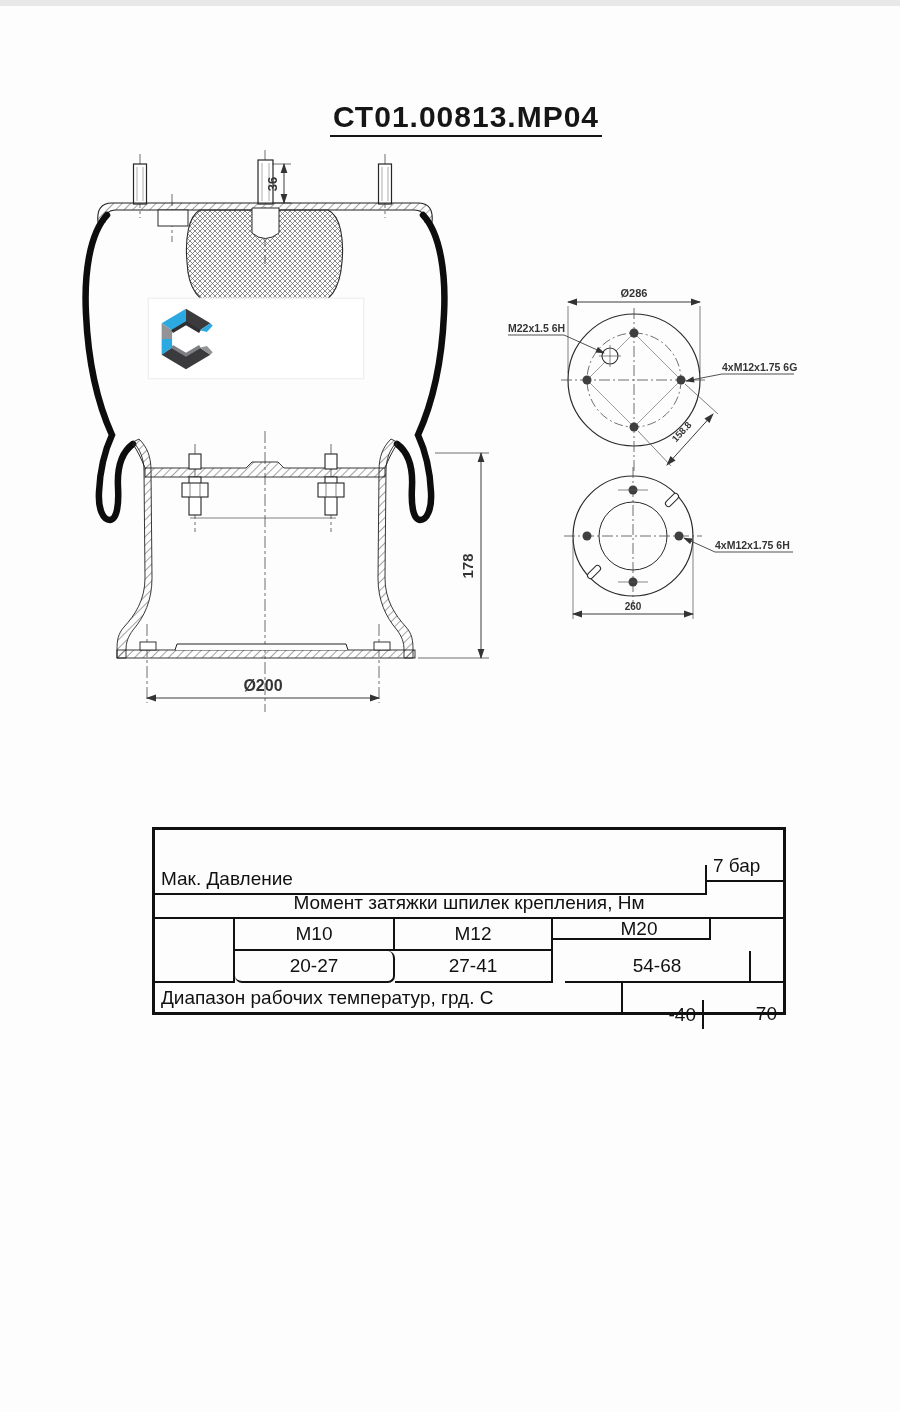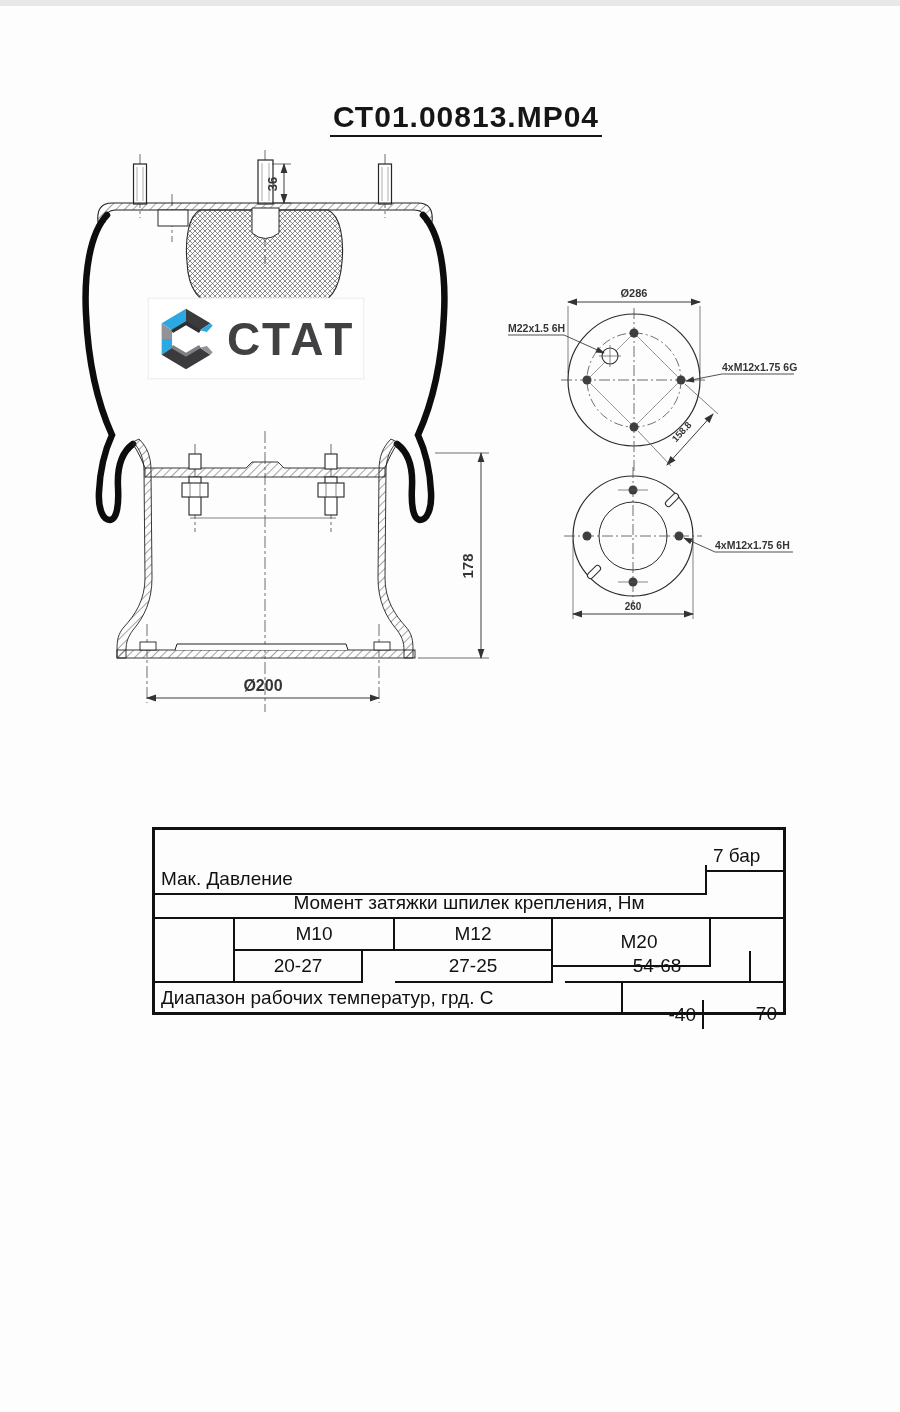--- a/index.html
+++ b/index.html
@@ -145,21 +145,20 @@
       <polygon points="50,2 92,27 74,39 50,25" fill="#3b3b3d"></polygon>
       <polygon points="8,27 8,54 26,54 26,39" fill="#919396"></polygon>
       <polygon points="8,54 8,81 26,69 26,54" fill="#2da9e1"></polygon>
       <polygon points="8,81 50,106 50,83 26,69" fill="#3b3b3d"></polygon>
       <polygon points="50,106 92,81 74,69 50,83" fill="#3b3b3d"></polygon>
       <polygon points="92,27 74,39 86,42 96,31" fill="#2da9e1"></polygon>
       <polygon points="92,81 74,69 86,66 96,77" fill="#919396"></polygon>
       <polyline points="26,41 50,27 74,41" fill="none" stroke="#2f2f31" stroke-width="6"></polyline>
       <polyline points="26,67 50,81 74,67" fill="none" stroke="#7d7f82" stroke-width="6"></polyline>
     </svg>
-    <span class="logo-text">СТАТ</span>
   </div>
 
   <svg style="position:absolute;left:500px;top:275px;" width="300" height="350" viewBox="0 0 300 350">
     <defs>
       <marker id="arr2" viewBox="0 0 10 8" refX="9" refY="4" markerWidth="11" markerHeight="8" orient="auto-start-reverse">
           <path d="M0,0.6 L10,4 L0,7.4 z" fill="#333"></path>
         </marker>
     </defs>
 
     <g>
@@ -238,32 +237,32 @@
         <line x1="193" y1="259" x2="193" y2="338" stroke="#4a4a4a" stroke-width="0.7"></line>
         <line x1="73" y1="333" x2="193" y2="333" stroke="#3c3c3c" stroke-width="1" marker-start="url(#arr2)" marker-end="url(#arr2)"></line>
         <text class="dim" font-size="10" text-anchor="middle" x="133" y="329">260</text>
       </g>
     </g>
   </svg>
 
   <div class="spec-table">
 
     <div class="cell left bb br" style="left:0;top:35px;width:552px;height:30px;">Мак. Давление</div>
-    <div class="cell left bb" style="left:552px;top:12px;width:76px;height:30px;">7 бар</div>
+    <div class="cell left bb" style="left:552px;top:22px;width:76px;height:30px;">7 бар</div>
 
     <div class="cell center bb" style="left:0;top:59px;width:628px;height:30px;">Момент затяжки шпилек крепления, Нм</div>
 
     <div class="cell bb br" style="left:0;top:89px;width:80px;height:64px;"></div>
 
     <div class="cell center bb br" style="left:80px;top:89px;width:160px;height:32px;">М10</div>
     <div class="cell center bb br" style="left:240px;top:89px;width:158px;height:32px;">М12</div>
-    <div class="cell center bb br" style="left:398px;top:89px;width:158px;height:48px;padding-left:16px;">М20</div>
-
-    <div class="cell center bb br" style="left:80px;top:121px;width:128px;height:32px;">20-27</div>
-    <div class="cell center bb br" style="left:240px;top:121px;width:158px;height:32px;">27-25</div>
+    <div class="cell center bb br" style="left:398px;top:89px;width:158px;height:21px;padding-left:16px;">М20</div>
+
+    <div class="cell center bb br" style="left:80px;top:121px;width:160px;height:32px;border-radius:7px;">20-27</div>
+    <div class="cell center bb br" style="left:240px;top:121px;width:158px;height:32px;">27-41</div>
     <div class="cell center bb br" style="left:410px;top:121px;width:186px;height:32px;">54-68</div>
 
     <div class="cell bb" style="left:556px;top:89px;width:72px;height:64px;"></div>
 
     <div class="cell left br" style="left:0;top:153px;width:468px;height:29px;">Диапазон рабочих температур, грд. С</div>
     <div class="cell right br" style="left:468px;top:170px;width:81px;height:29px;">-40</div>
     <div class="cell right" style="left:549px;top:169px;width:79px;height:29px;">70</div>
   </div>
 
 </div>

